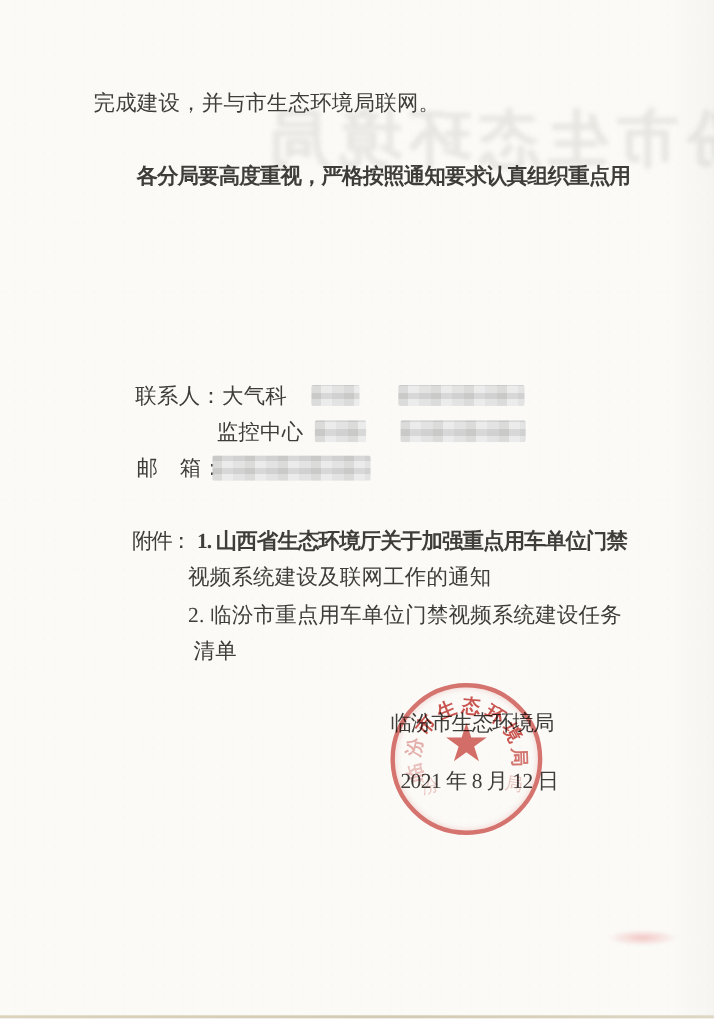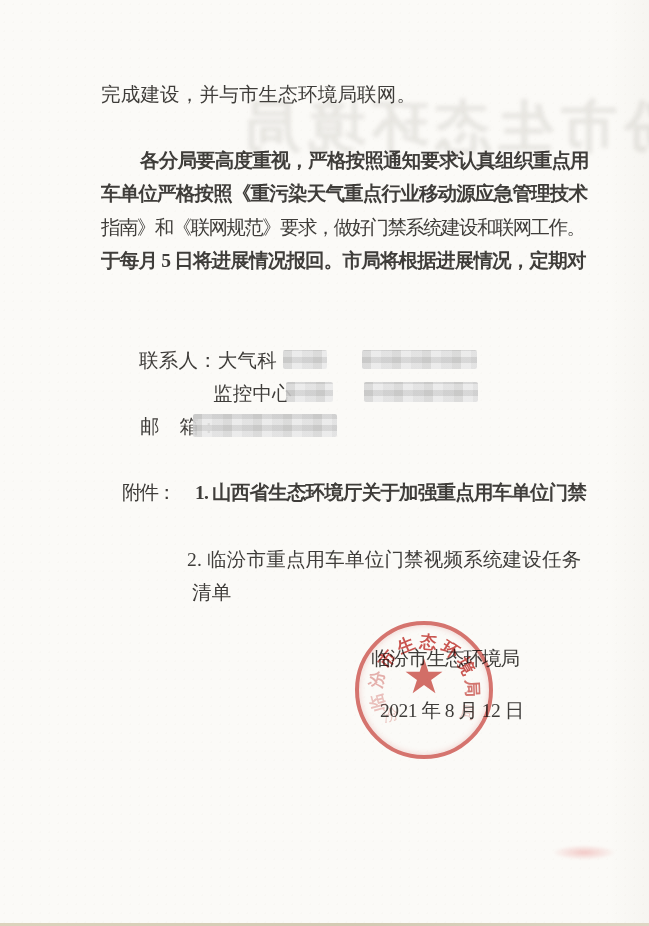--- a/index.html
+++ b/index.html
@@ -7,21 +7,21 @@
   .page{
     position:relative;width:649px;height:926px;overflow:hidden;
     background-color:#fbfaf7;
     background-image:radial-gradient(rgba(120,110,90,0.02) 1px, transparent 1px);
     background-size:9px 9px;
     font-family:"Liberation Serif","DejaVu Serif",serif;
     color:#3f3d3a;
   }
   .line{
     position:absolute;height:33px;line-height:33px;font-size:19.5px;
-    white-space:nowrap;letter-spacing:0.2px;margin-left:16px;
+    white-space:nowrap;letter-spacing:0.2px;
   }
   .t{letter-spacing:-0.8px;font-weight:bold;}
   .tt{letter-spacing:-1.6px;}
   .heading{
     font-family:"Liberation Sans","DejaVu Sans",sans-serif;
     font-weight:700;color:#343230;font-size:19.5px;letter-spacing:0.5px;
   }
   
   .ghost{
     position:absolute;left:238px;top:92px;height:70px;line-height:70px;
@@ -85,36 +85,34 @@
 </style>
 </head>
 <body>
 
 <div class="page">
 
   <div class="ghost">临汾市生态环境局</div>
 
   <div class="line" style="left:85px;top:78px">完成建设，并与市生态环境局联网。</div>
   <div class="line t" style="left:124px;top:144px">各分局要高度重视，严格按照通知要求认真组织重点用</div>
-  <div class="line t" style="left:85px;top:177px">车单位严格按照《重污染天气重点行业移动源应急管理技术</div>
-  <div class="line tt" style="left:85px;top:211px">指南》和《联网规范》要求，做好门禁系统建设和联网工作。</div>
-  <div class="line t" style="left:85px;top:244px">于每月 5 日将进展情况报回。市局将根据进展情况，定期对</div>
 
   <div class="line" style="left:197px;top:377px">监控中心</div>
   <div class="line" style="left:123px;top:344px">联系人：大气科</div>
   <div class="line" style="left:124px;top:410px">邮　箱：</div>
 
   <div class="redact" style="left:283px;top:350px;width:44px;height:19px"></div>
   <div class="redact" style="left:362px;top:350px;width:115px;height:19px"></div>
   <div class="redact" style="left:286px;top:382px;width:47px;height:20px"></div>
   <div class="redact" style="left:364px;top:382px;width:114px;height:20px"></div>
   <div class="redact" style="left:193px;top:414px;width:144px;height:23px"></div>
 
-  <div class="line" style="left:106px;top:476px;letter-spacing:-2px">附件：</div>
+  <div class="line" style="left:120px;top:476px;letter-spacing:-2px">附件：</div>
   <div class="line t" style="left:179px;top:476px">1. 山西省生态环境厅关于加强重点用车单位门禁</div>
+  <div class="line" style="left:171px;top:509px">视频系统建设及联网工作的通知</div>
   <div class="line" style="left:171px;top:543px">2. 临汾市重点用车单位门禁视频系统建设任务</div>
   <div class="line" style="left:176px;top:576px">清单</div>
 
   <div class="line sig" style="left:355px;top:642px;letter-spacing:-1px">临汾市生态环境局</div>
   <div class="line sig" style="left:364px;top:694px;letter-spacing:-0.5px">2021 年 8 月 12 日</div>
 
   <div class="seal">
     <span class="seal-star">★</span>
     <span class="seal-char" style="opacity:.35;transform:translate(-50%,-50%) rotate(-105deg) translateY(-48px)">临</span>
     <span class="seal-char" style="opacity:.45;transform:translate(-50%,-50%) rotate(-77deg) translateY(-48px)">汾</span>

